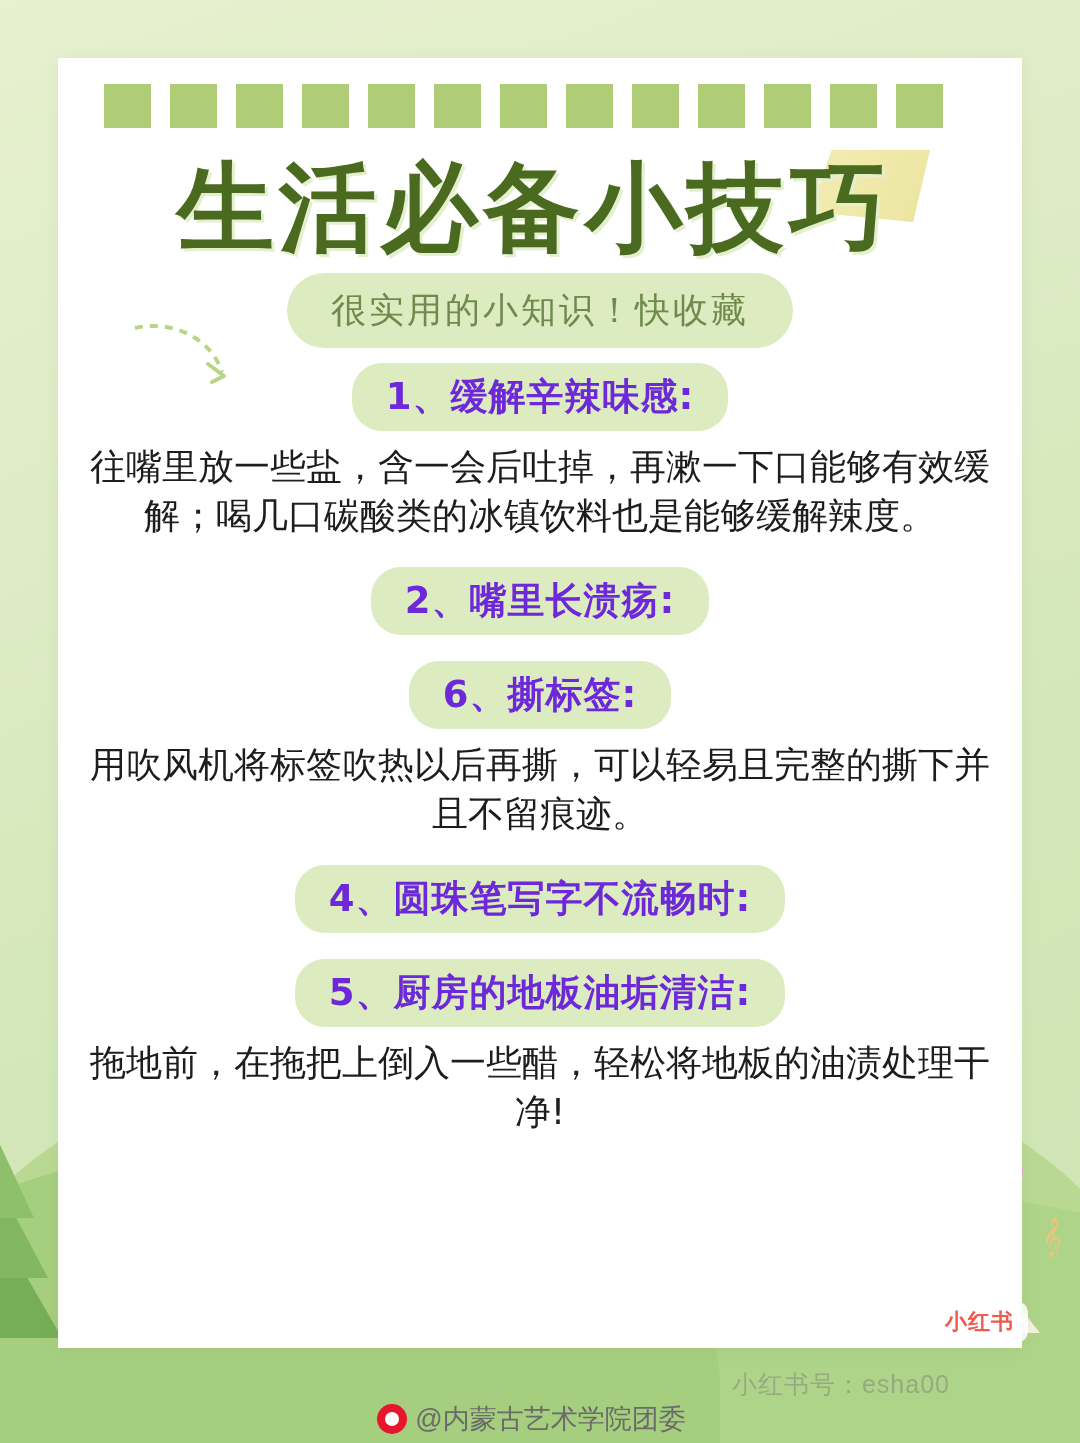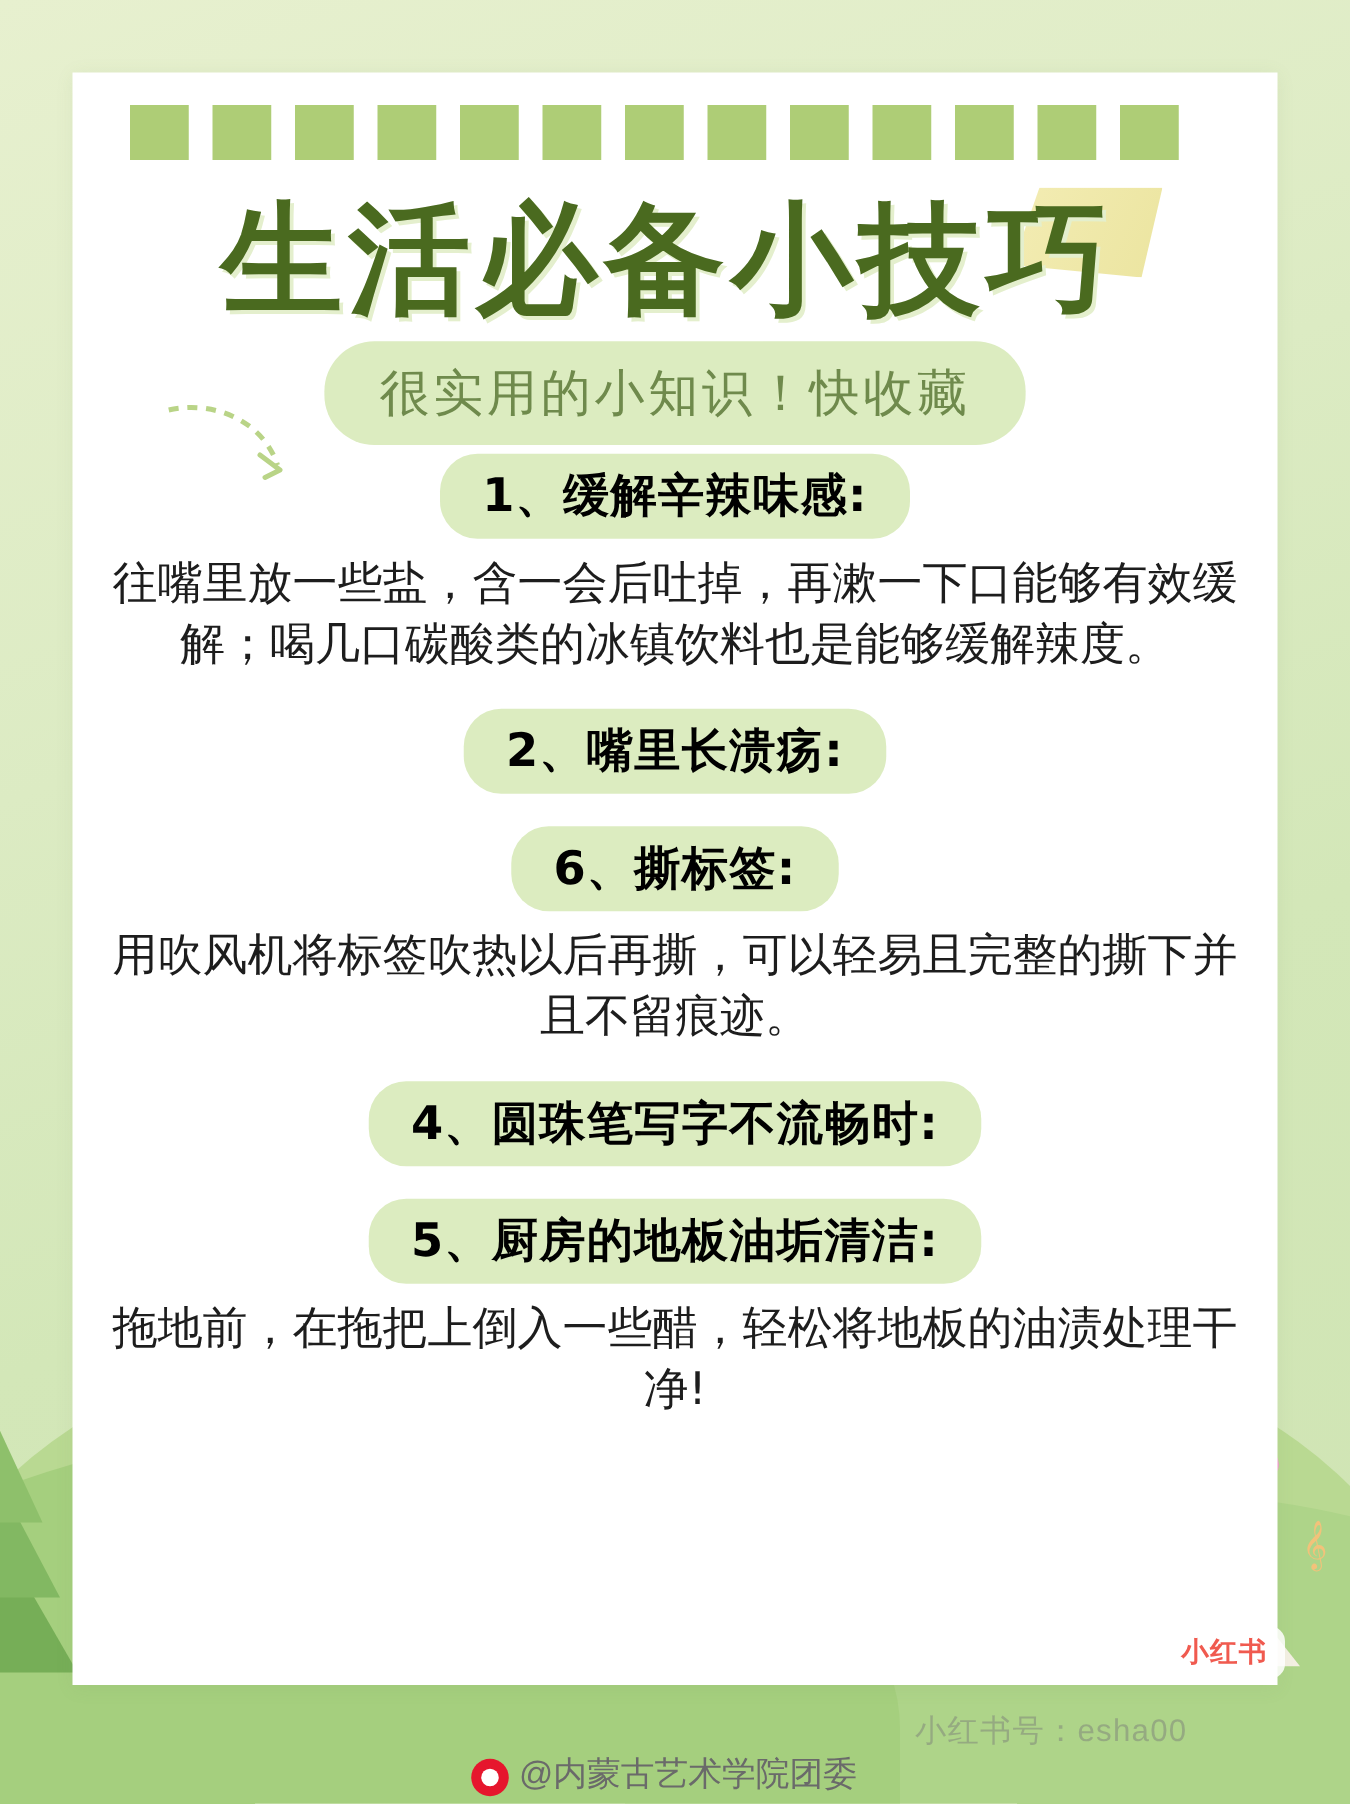--- a/index.html
+++ b/index.html
@@ -190,21 +190,21 @@
     position: absolute;
     left: 50%;
     transform: translateX(-50%);
     top: 215px;
     background: #dcecc0;
     border-radius: 40px;
     padding: 14px 44px;
   }
   .subtitle {
     font-family: "DejaVu Sans", "Liberation Sans", sans-serif;
-    font-size: 40px;
+    font-size: 35px;
     color: #6f8a4c;
     letter-spacing: 3px;
     white-space: nowrap;
   }
 
   .content {
     position: absolute;
     left: 14px;
     right: 14px;
     top: 305px;
@@ -215,21 +215,21 @@
   .tip-head {
     display: block;
     margin: 0 auto 12px auto;
     background: #dcecc0;
     border-radius: 30px;
     padding: 9px 34px;
     width: fit-content;
     font-family: "DejaVu Sans", "Liberation Sans", sans-serif;
     font-size: 37px;
     font-weight: bold;
-    color: #000000;
+    color: #6d28d9;
     letter-spacing: 1px;
   }
   .tip-body {
     font-family: "DejaVu Sans", "Liberation Sans", sans-serif;
     font-size: 36px;
     line-height: 1.36;
     color: #1d1d1d;
     text-align: center;
     padding: 0 12px;
     letter-spacing: 0px;
@@ -266,21 +266,21 @@
   }
   .weibo-bar {
     position: absolute;
     left: 0;
     right: 17px;
     bottom: 6px;
     text-align: center;
     color: #6a6a6a;
     font-size: 27px;
     display: flex;
-    align-items: flex-end;
+    align-items: center;
     justify-content: center;
     gap: 8px;
   }
   .weibo-eye {
     display: inline-block;
     width: 30px;
     height: 30px;
     border-radius: 50%;
     background: #e6162d;
     position: relative;

